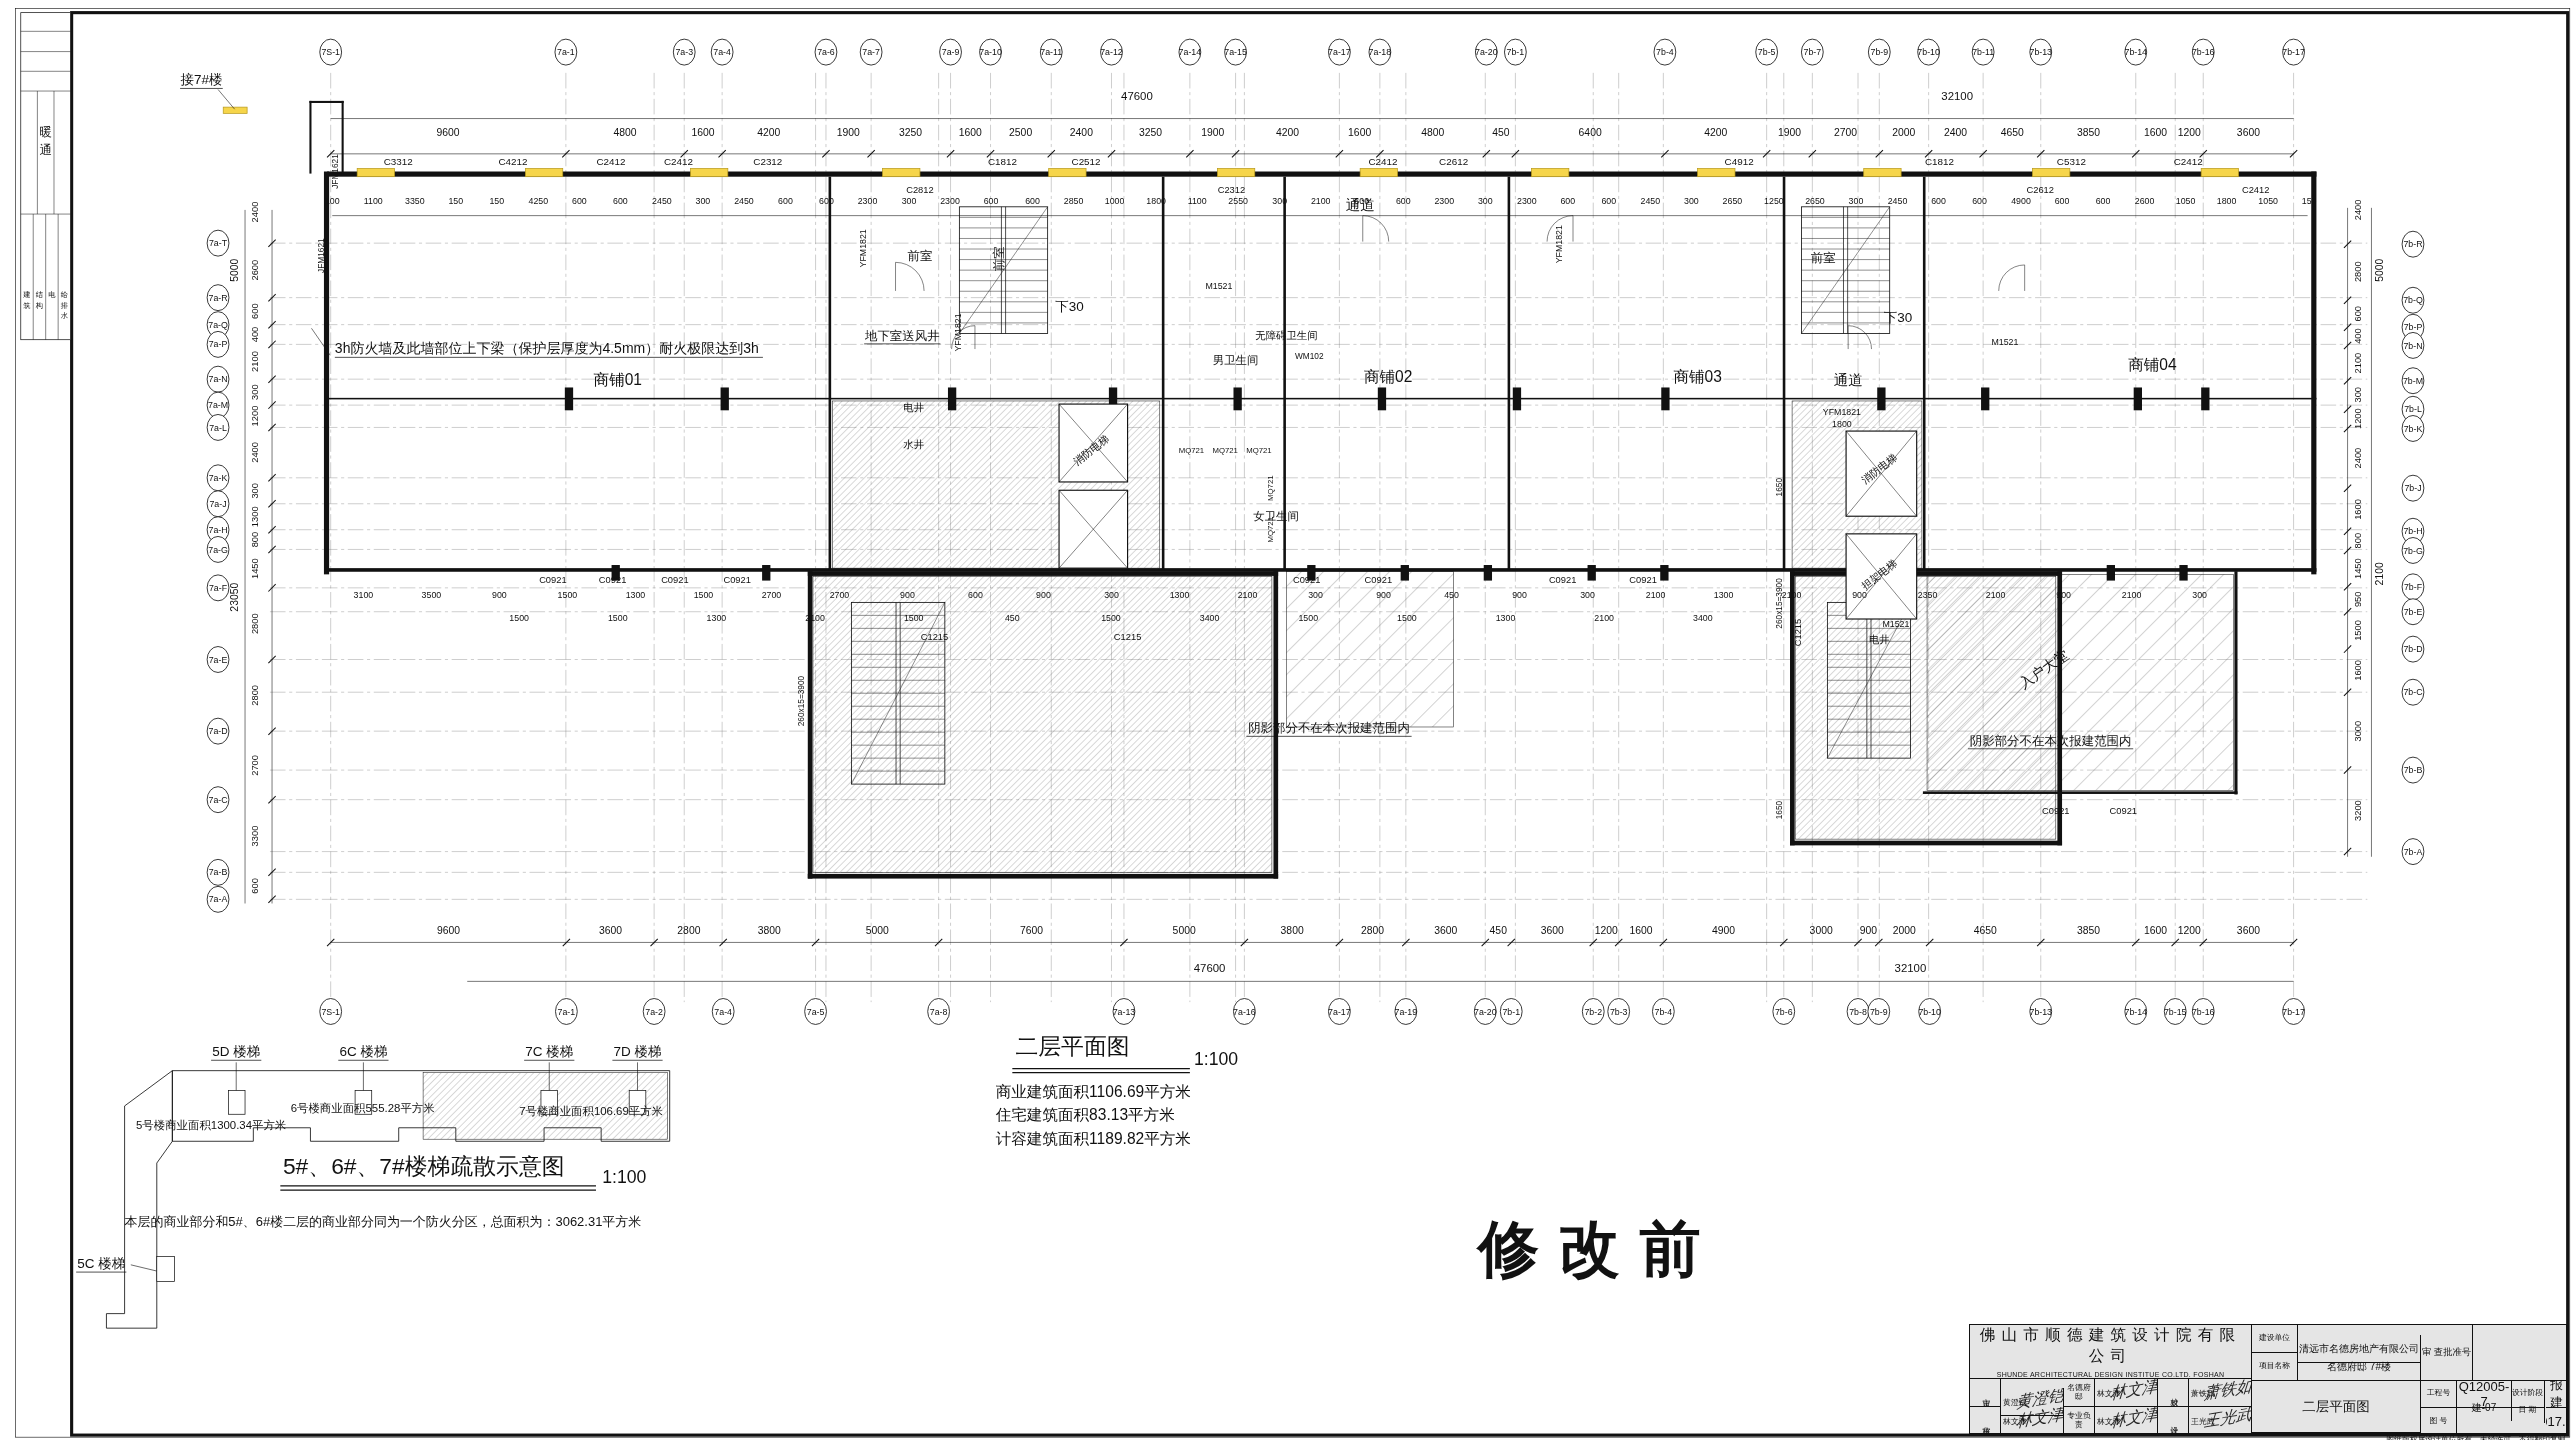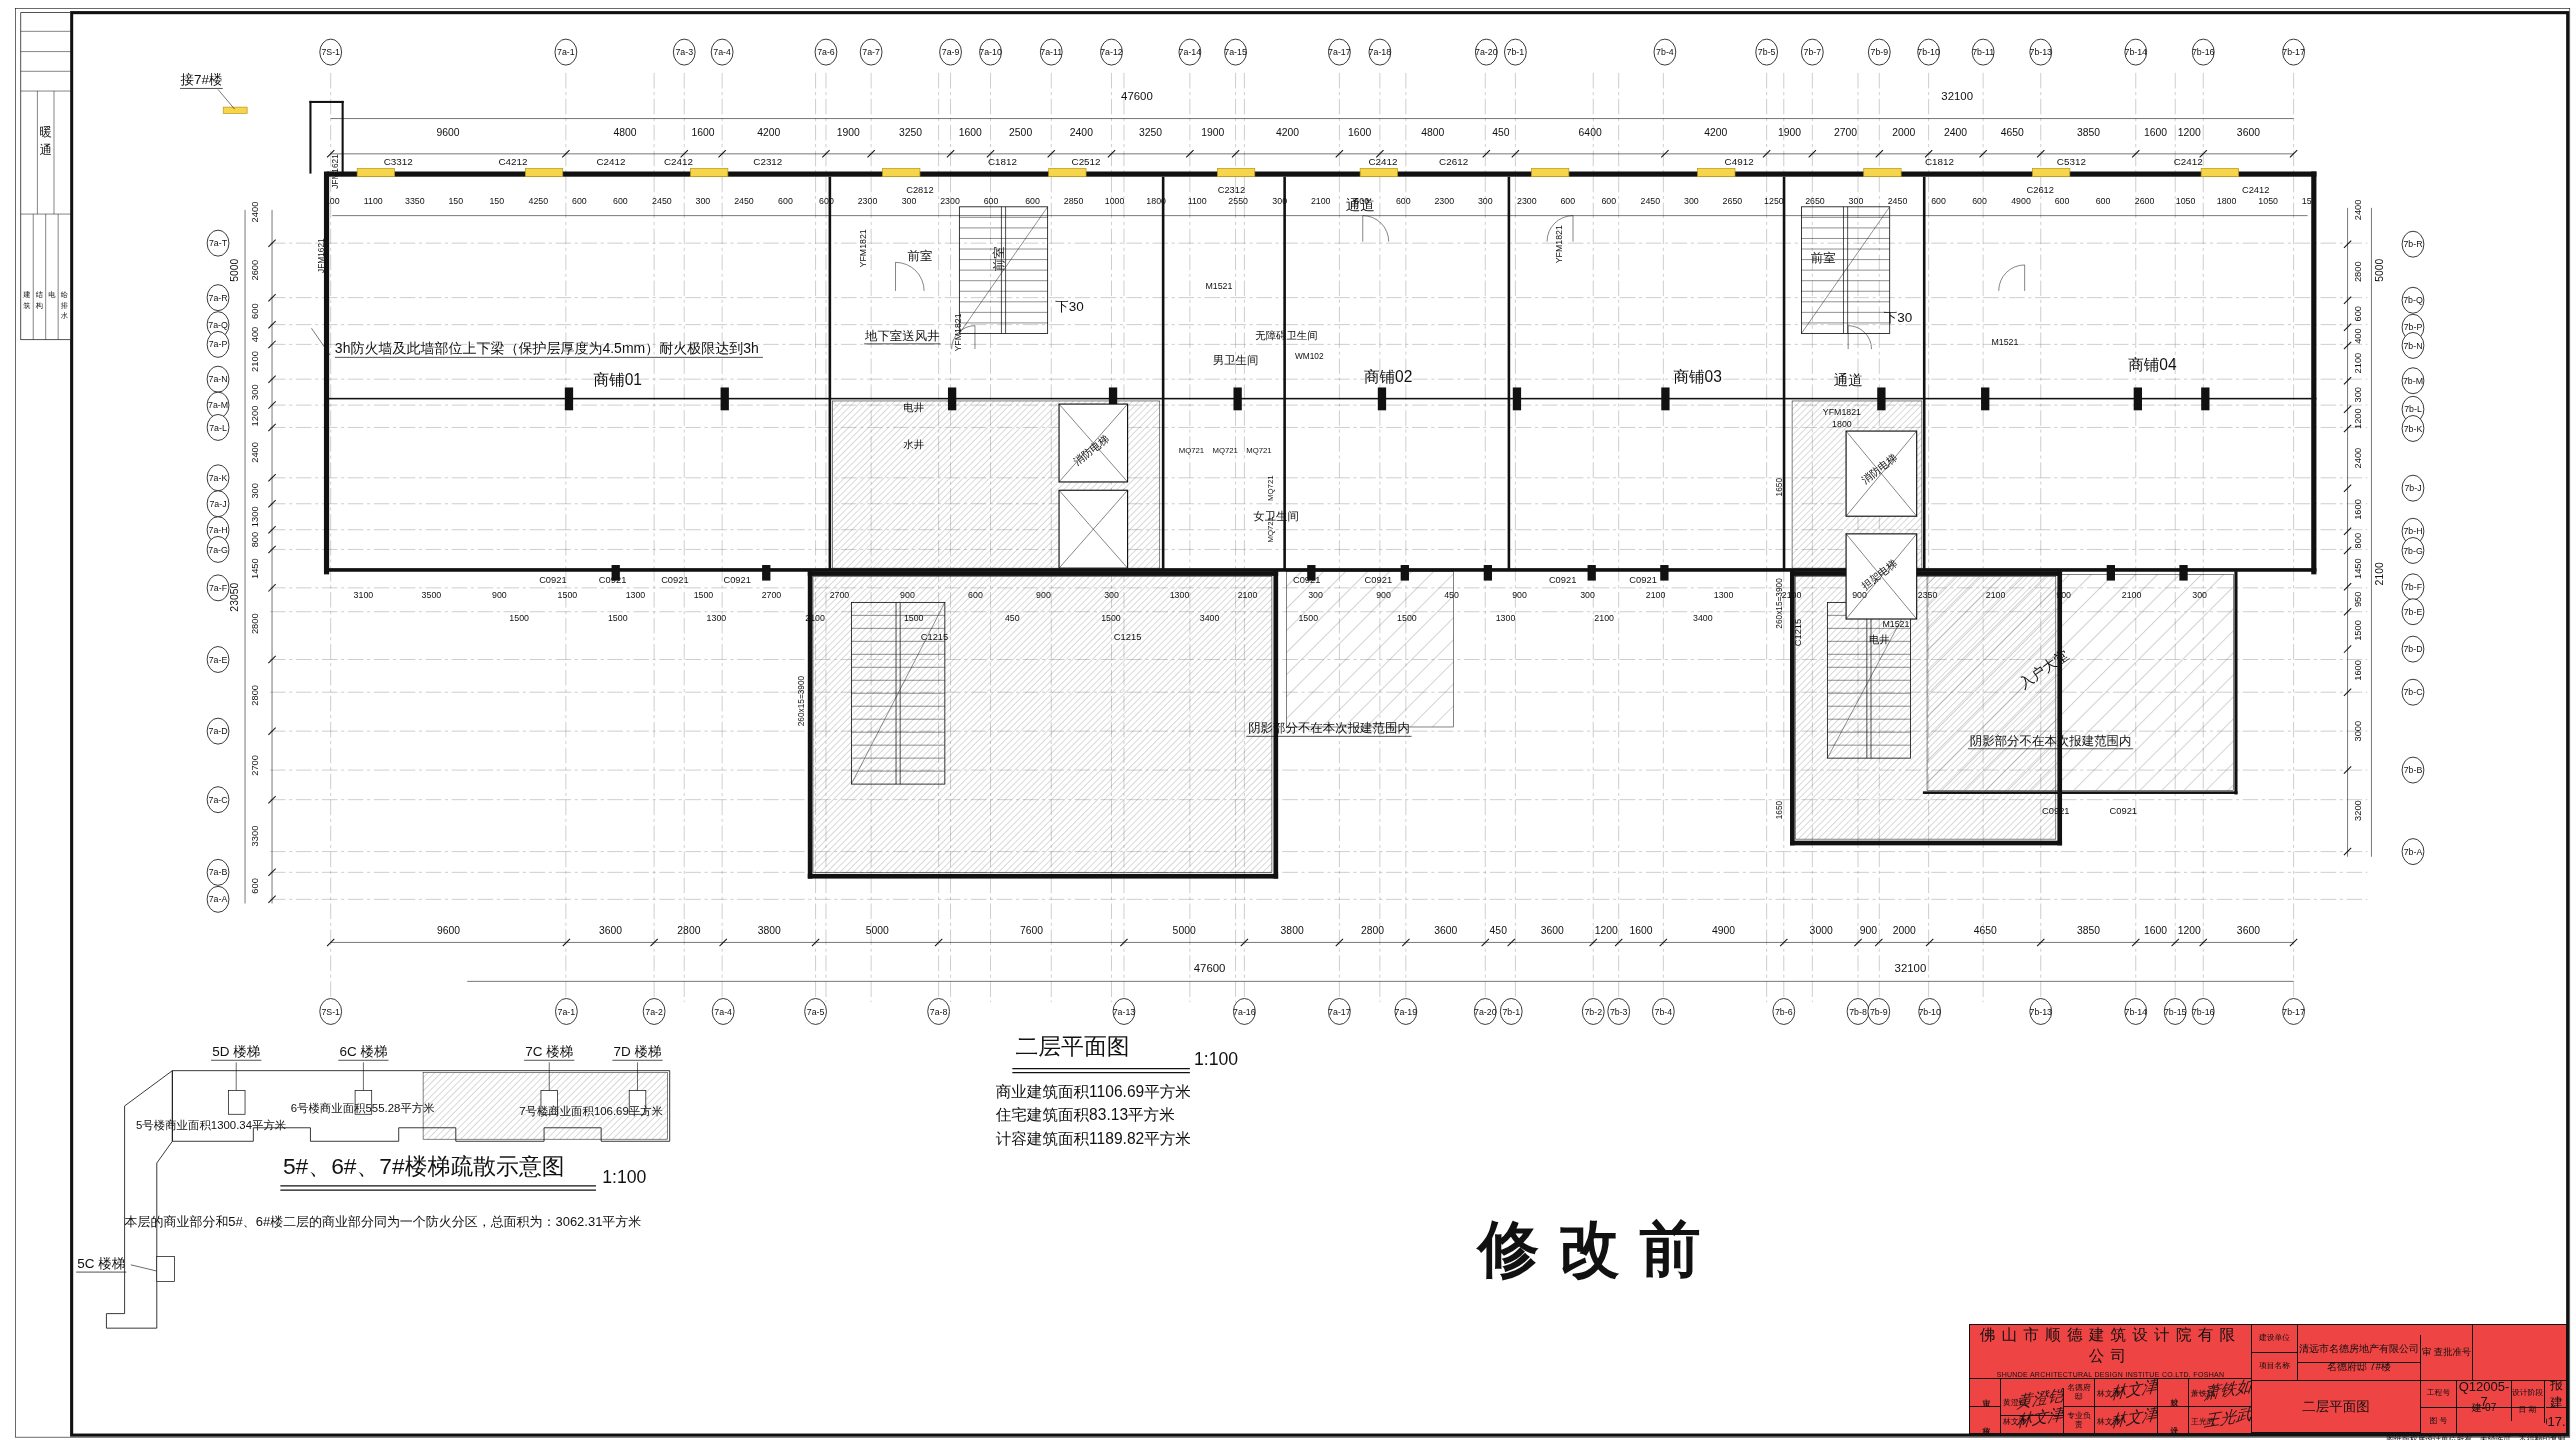--- a/index.html
+++ b/index.html
@@ -1,18 +1,18 @@
 <!DOCTYPE html>
 <html style="font-size:8.3px"><head>
 <meta charset="utf-8">
 <style>
   html,body{margin:0;padding:0;background:#e8e8e8;}
   #sheet{position:relative;width:2576px;height:1441px;background:#ffffff;font-family:"Liberation Sans",sans-serif;overflow:hidden;}
   svg text{font-family:"Liberation Sans",sans-serif;fill:#111;}
-  #tblock{position:absolute;left:1969px;top:1324px;width:598px;height:110px;border:1.6px solid #111;box-sizing:border-box;background:#ef4444;font-family:"Liberation Sans",sans-serif;}
+  #tblock{position:absolute;left:1969px;top:1324px;width:598px;height:110px;border:1.6px solid #111;box-sizing:border-box;background:#e5e5e5;font-family:"Liberation Sans",sans-serif;}
   .cell{position:absolute;box-sizing:border-box;border-right:0.8px solid #111;border-bottom:0.8px solid #111;color:#111;overflow:hidden;}
   .cc{display:flex;align-items:center;justify-content:center;text-align:center;}
   .company-cn{font-size:15.6px;letter-spacing:6.2px;font-weight:500;}
   .company-en{font-size:7px;letter-spacing:0.3px;margin-top:3.1px;}
   .lab{font-size:7.8px;line-height:1.15;}
   .vlab{writing-mode:vertical-rl;text-orientation:upright;letter-spacing:1px;}
   .nm{font-size:7.8px;position:absolute;left:2.1px;top:50%;transform:translateY(-50%);}
   .sig{position:absolute;left:14.5px;top:1px;font-family:"DejaVu Serif",serif;font-style:italic;font-size:16px;transform:rotate(-9deg) skewX(-14deg);opacity:.9;white-space:nowrap;}
   .val{font-size:10px;}
   .small{font-size:13px;}

